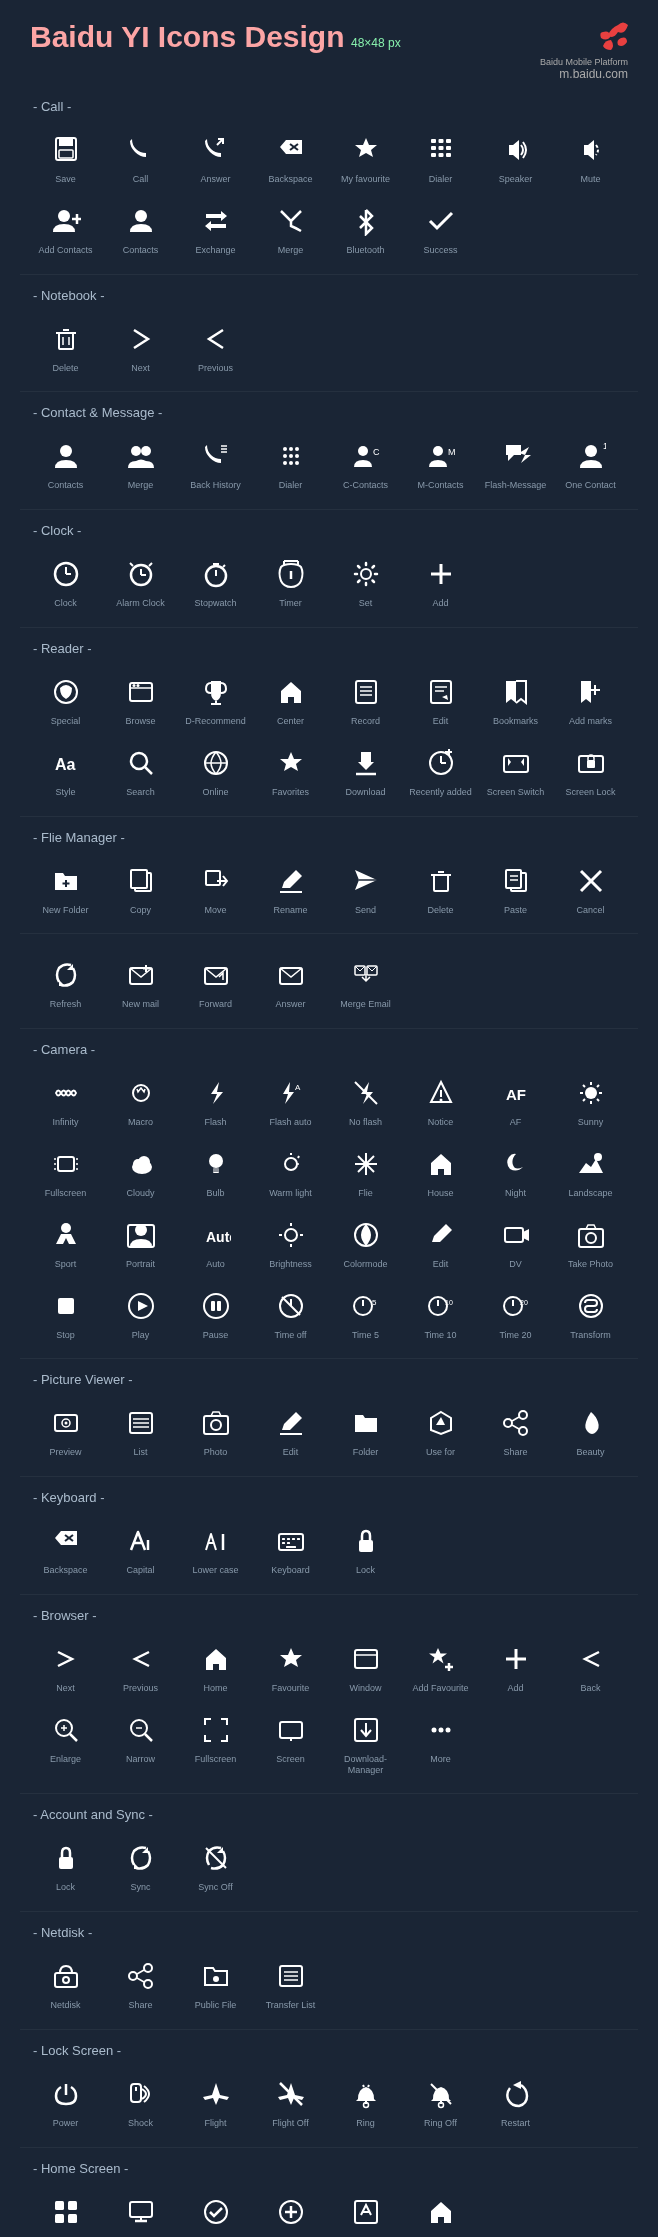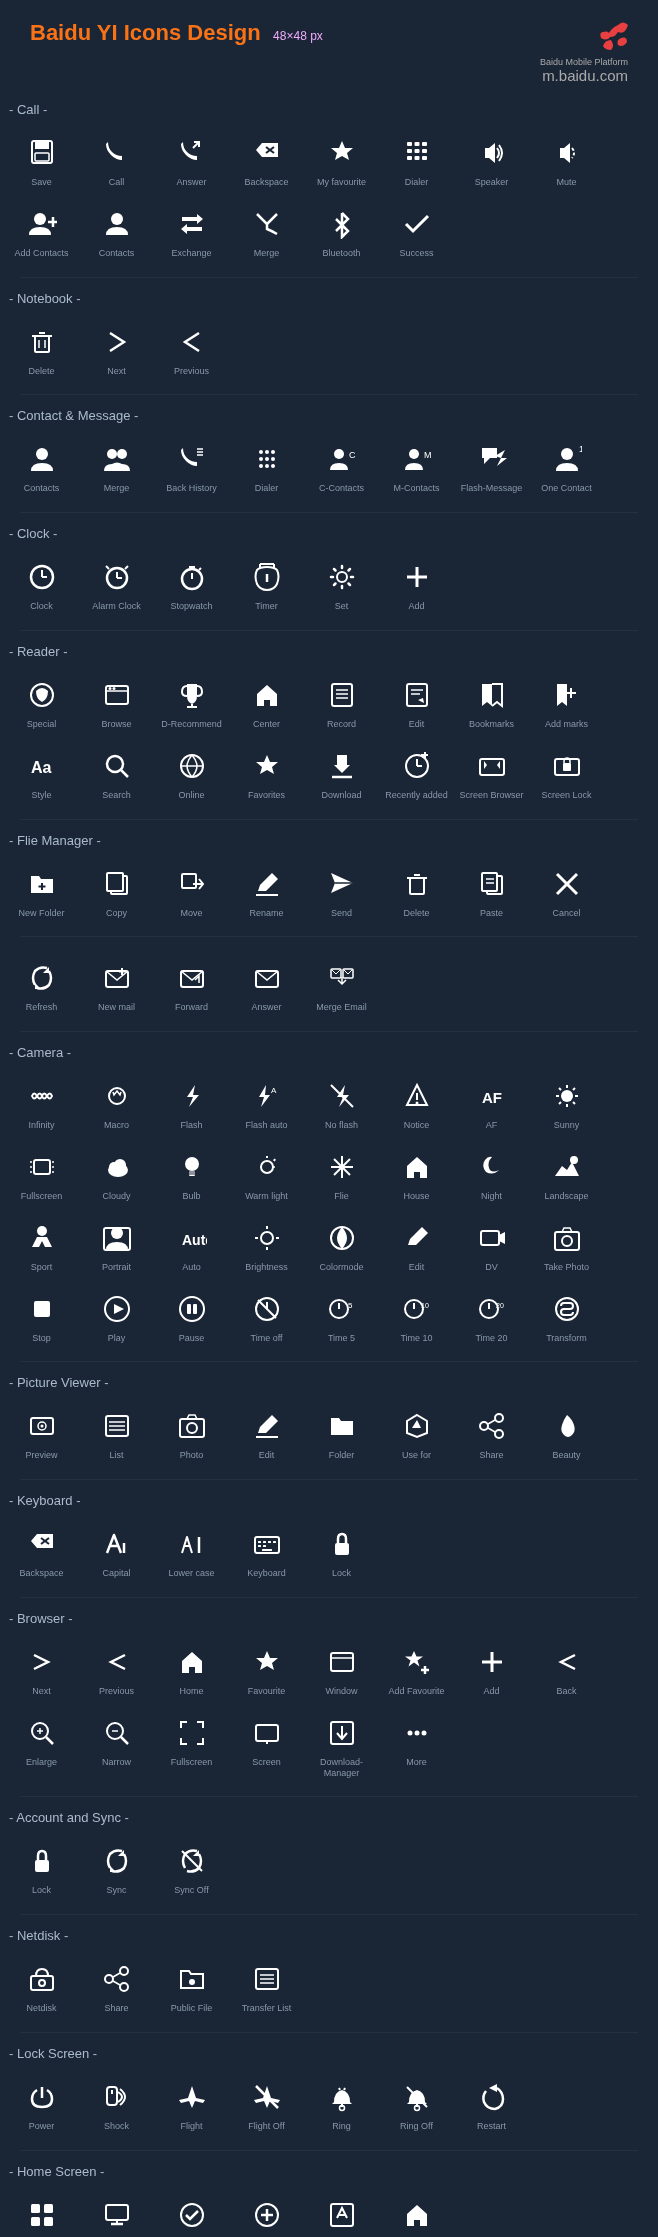--- a/index.html
+++ b/index.html
@@ -15,31 +15,31 @@
       justify-content: space-between;
       align-items: flex-start;
       padding: 20px 30px 10px;
     }
     .logo {
       text-align: right;
       font-size: 11px;
       color: #aaa;
     }
     .main-title {
-      font-size: 22px;
+      font-size: 30px;
       font-weight: bold;
-      color: #f97316;
+      color: #fca5a5;
     }
     .subtitle {
       font-size: 12px;
-      color: #f0abfc;
-      margin-left: 8px;
+      color: #86efac;
+      margin-left: 2px;
     }
     .section {
-      padding: 8px 4px 5px;
+      padding: 8px 28px 5px;
     }
     .section-title {
       font-size: 13px;
       color: #aabbcc;
       margin-bottom: 8px;
       padding-left: 5px;
     }
     .icon-grid {
       display: flex;
       flex-wrap: wrap;
@@ -93,21 +93,21 @@
       <span class="subtitle">48×48 px</span>
     </div>
     <div class="logo">
       <svg width="45" height="35" viewBox="0 0 45 35">
         <path fill="#e84040" d="M35 5 Q40 0 45 5 Q42 15 35 12 Q30 20 25 15 Q28 8 35 5Z"></path>
         <path fill="#e84040" d="M38 18 Q44 16 44 22 Q40 28 35 25 Q33 20 38 18Z"></path>
         <path fill="#e84040" d="M28 20 Q32 26 28 30 Q22 30 20 26 Q22 20 28 20Z"></path>
         <path fill="#e84040" d="M20 12 Q26 10 28 16 Q24 22 18 18 Q16 12 20 12Z"></path>
       </svg>
       <div style="font-size:9px;color:#aaa;">Baidu Mobile Platform</div>
-      <div style="font-size:15px;color:#aaa;">m.baidu.com</div>
+      <div style="font-size:12px;color:#aaa;">m.baidu.com</div>
     </div>
   </div>
 
   <div id="sections-container">
       <div class="section">
         <div class="section-title">- Call -</div>
         <div class="icon-grid">
           <div class="icon-item">
             <div class="icon-shape">
               <svg class="icon-svg" viewBox="0 0 30 30" xmlns="http://www.w3.org/2000/svg">
@@ -578,21 +578,21 @@
             </div>
             <div class="icon-label">Recently added</div>
           </div>
           <div class="icon-item">
             <div class="icon-shape">
               <svg class="icon-svg" viewBox="0 0 30 30" xmlns="http://www.w3.org/2000/svg">
                 <rect x="3" y="8" width="24" height="16" rx="2" fill="none" stroke="white" stroke-width="2"></rect>
                 <path d="M10 14 L7 18 L7 10 L10 14M20 14 L23 10 L23 18Z" fill="white"></path>
               </svg>
             </div>
-            <div class="icon-label">Screen Browser</div>
+            <div class="icon-label">Screen Switch</div>
           </div>
           <div class="icon-item">
             <div class="icon-shape">
               <svg class="icon-svg" viewBox="0 0 30 30" xmlns="http://www.w3.org/2000/svg">
                 <rect x="3" y="8" width="24" height="16" rx="2" fill="none" stroke="white" stroke-width="2"></rect>
                 <rect x="11" y="12" width="8" height="8" rx="1" fill="white"></rect>
                 <path d="M12 12 L12 10 Q12 7 15 7 Q18 7 18 10 L18 12" fill="none" stroke="white" stroke-width="1.5"></path>
               </svg>
             </div>
             <div class="icon-label">Screen Lock</div>

